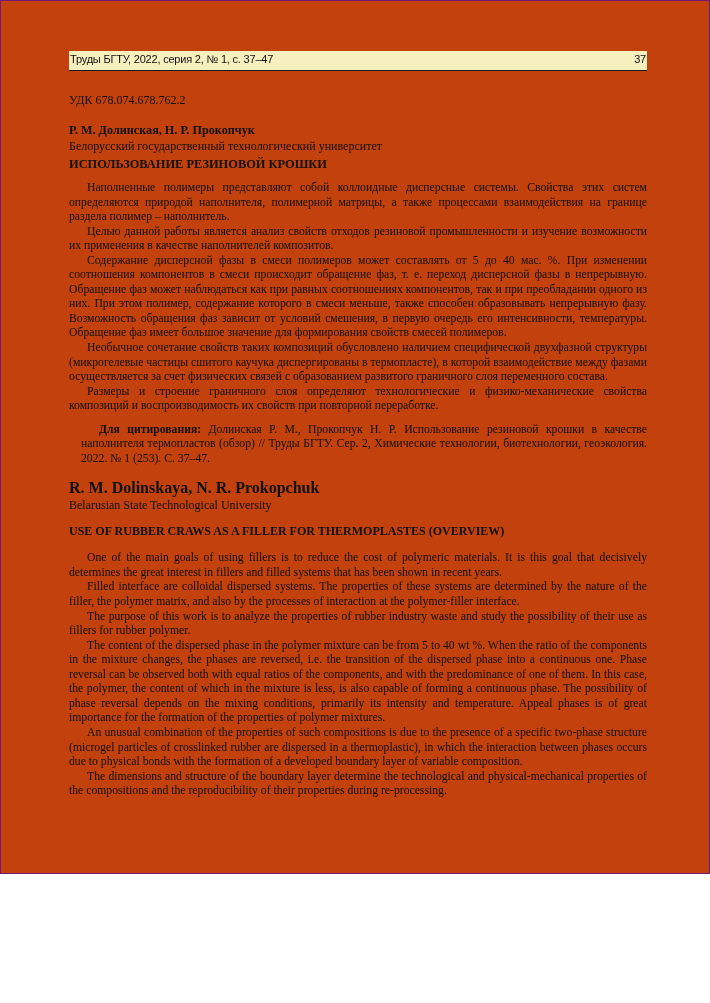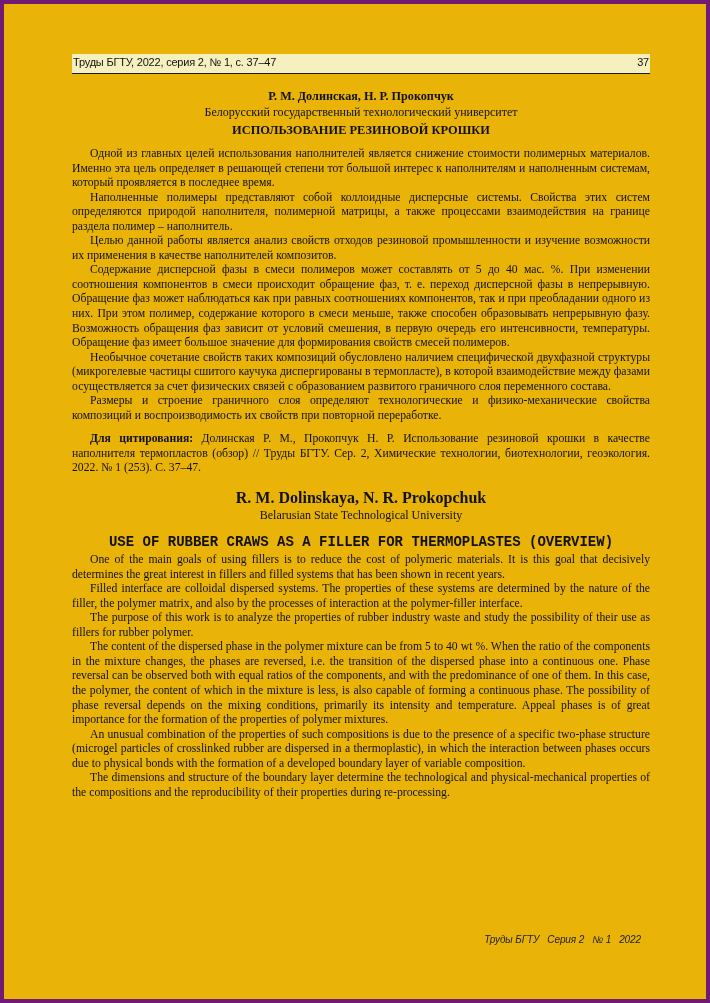--- a/index.html
+++ b/index.html
@@ -1,22 +1,22 @@
 <!DOCTYPE html>
 <html><head>
 <meta charset="utf-8">
 <style>
   * { box-sizing: border-box; }
   html, body { margin: 0; padding: 0; background: #ffffff; }
   .page {
     position: relative;
     width: 710px;
-    height: 1003px;
-    background: #eab308;
-    border: 4px solid #701a75;
+    height: 874px;
+    background: #c2410c;
+    border: 1px solid #701a75;
     font-family: "Liberation Serif", serif;
     color: #111111;
     overflow: hidden;
   }
   .content {
     position: absolute;
     left: 68px;
     top: 50px;
     width: 578px;
   }
@@ -29,21 +29,21 @@
     font-size: 11px;
     letter-spacing: -0.2px;
     padding: 2px 1px 5px 1px;
     border-bottom: 1.6px solid #1c1c1c;
     background: #f6efbe;
   }
   .udc {
     margin-top: 22px;
     font-size: 12px;
   }
-  .center { text-align: center; }
+  .center { }
   .authors-ru {
     margin-top: 15px;
     font-weight: bold;
     font-size: 12.2px;
   }
   .affiliation { font-size: 12px; margin-top: 1px; }
   .article-title {
     margin-top: 3px;
     font-weight: bold;
     font-size: 12.4px;
@@ -51,33 +51,32 @@
   }
   .body-text { margin-top: 9px; }
   .body-text p, .en-body p {
     margin: 0;
     text-indent: 18px;
     text-align: justify;
     font-size: 11.7px;
     line-height: 14.55px;
   }
   p.keywords { margin-top: 7px; }
-  p.citation { margin-top: 9px; }
+  p.citation { margin-top: 9px; margin-left: 12px; }
   .lead-label { font-weight: bold; }
   .authors-en {
     margin-top: 13px;
     font-weight: bold;
     font-size: 16px;
   }
   .title-en {
     margin-top: 11px;
-    margin-bottom: 3px;
+    margin-bottom: 12px;
     font-weight: bold;
-    font-size: 14px;
-    font-family: Liberation Mono, monospace;
+    font-size: 12px;
   }
   .footer {
     position: absolute;
     right: 65px;
     top: 930px;
     font-family: "Liberation Sans", sans-serif;
     font-style: italic;
     font-size: 10px;
     letter-spacing: -0.1px;
     white-space: pre;
@@ -88,30 +87,30 @@
 <body>
 
 <div class="page">
   <div class="content">
 
     <div class="running-head">
       <span>Труды БГТУ, 2022, серия 2, № 1, с. 37–47</span>
       <span>37</span>
     </div>
 
+    <div class="udc">УДК 678.074.678.762.2</div>
 
     <div class="center authors-ru">Р. М. Долинская, Н. Р. Прокопчук</div>
     <div class="center affiliation">Белорусский государственный технологический университет</div>
 
     <div class="center article-title">
       <div>ИСПОЛЬЗОВАНИЕ РЕЗИНОВОЙ КРОШКИ</div>
     </div>
 
     <div class="body-text">
-      <p>Одной из главных целей использования наполнителей является снижение стоимости полимерных материалов. Именно эта цель определяет в решающей степени тот большой интерес к наполнителям и наполненным системам, который проявляется в последнее время.</p>
       <p>Наполненные полимеры представляют собой коллоидные дисперсные системы. Свойства этих систем определяются природой наполнителя, полимерной матрицы, а также процессами взаимодействия на границе раздела полимер – наполнитель.</p>
       <p>Целью данной работы является анализ свойств отходов резиновой промышленности и изучение возможности их применения в качестве наполнителей композитов.</p>
       <p>Содержание дисперсной фазы в смеси полимеров может составлять от 5 до 40 мас. %. При изменении соотношения компонентов в смеси происходит обращение фаз, т. е. переход дисперсной фазы в непрерывную. Обращение фаз может наблюдаться как при равных соотношениях компонентов, так и при преобладании одного из них. При этом полимер, содержание которого в смеси меньше, также способен образовывать непрерывную фазу. Возможность обращения фаз зависит от условий смешения, в первую очередь его интенсивности, температуры. Обращение фаз имеет большое значение для формирования свойств смесей полимеров.</p>
       <p>Необычное сочетание свойств таких композиций обусловлено наличием специфической двухфазной структуры (микрогелевые частицы сшитого каучука диспергированы в термопласте), в которой взаимодействие между фазами осуществляется за счет физических связей с образованием развитого граничного слоя переменного состава.</p>
       <p>Размеры и строение граничного слоя определяют технологические и физико-механические свойства композиций и воспроизводимость их свойств при повторной переработке.</p>
 
 
       <p class="citation"><span class="lead-label">Для цитирования:</span><span> Долинская Р. М., Прокопчук Н. Р. Использование резиновой крошки в качестве наполнителя термопластов (обзор) // Труды БГТУ. Сер. 2, Химические технологии, биотехнологии, геоэкология. 2022. № 1 (253). С. 37–47.</span></p>
     </div>
 

